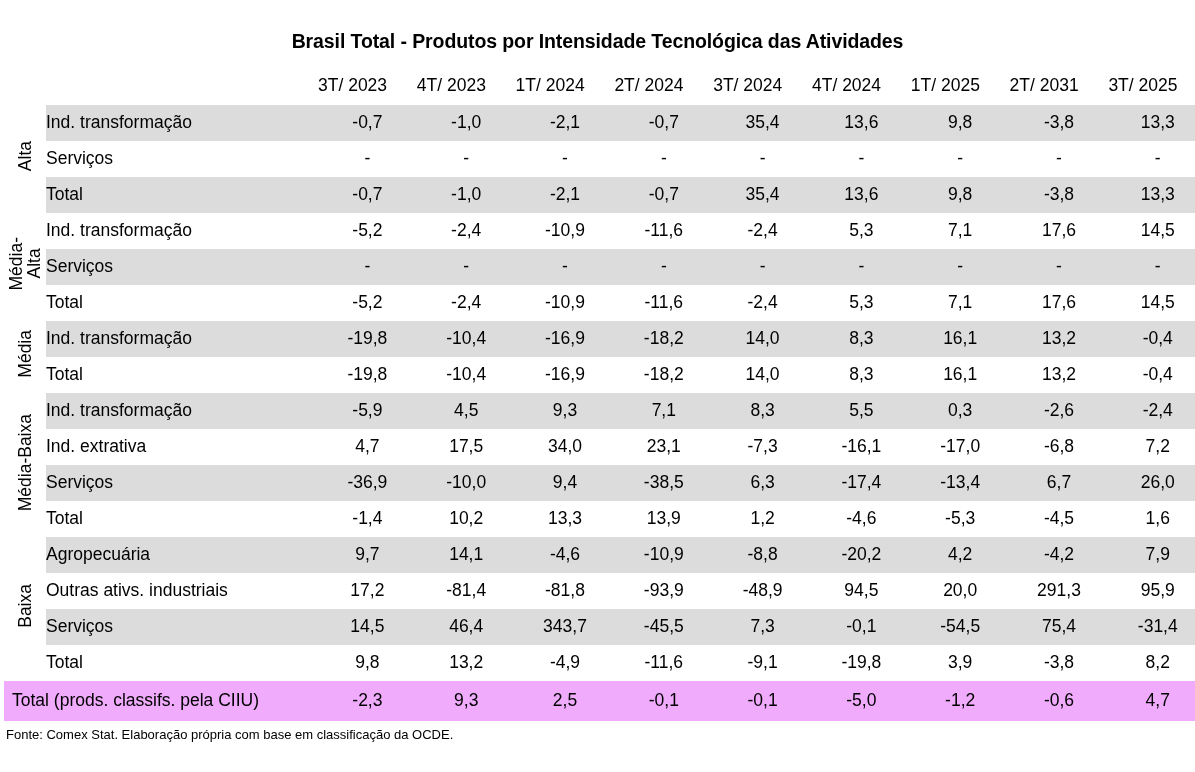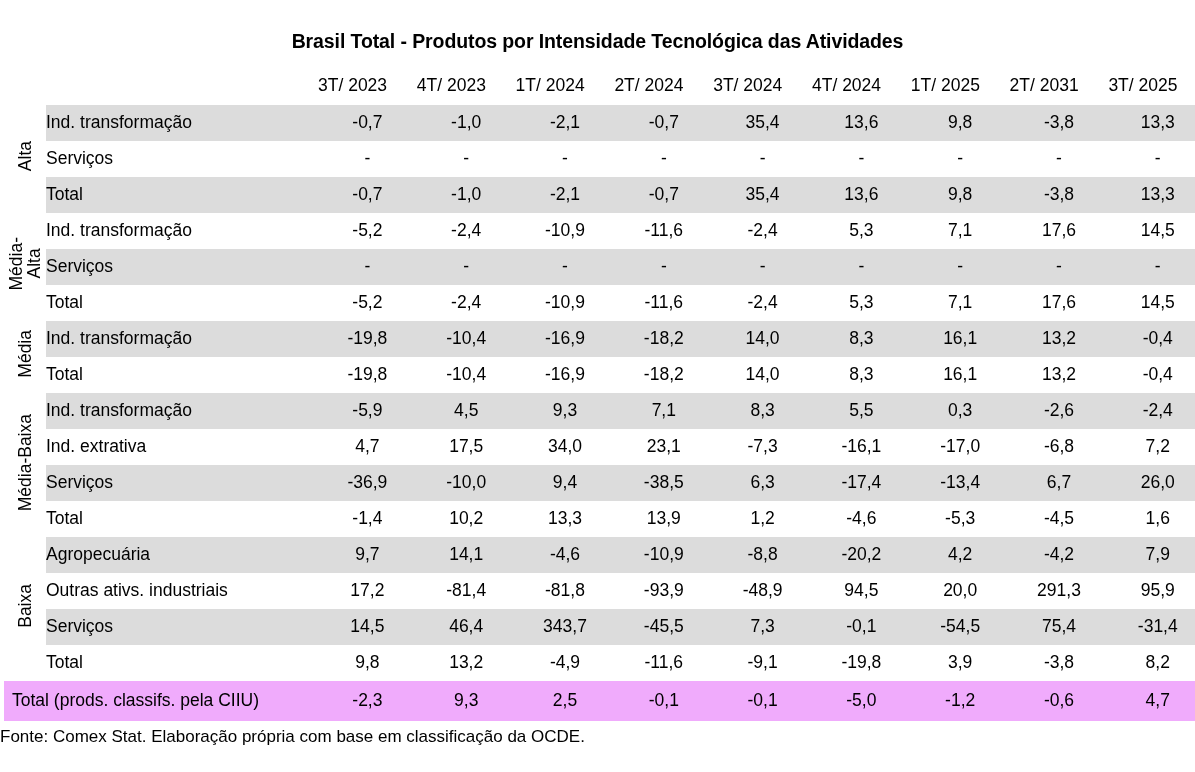--- a/index.html
+++ b/index.html
@@ -107,21 +107,22 @@
     border-bottom: 2.5px solid #000;
     height: 40px;
     background: #f0abfc;
   }
   .total-row .tl-label {
     text-align: left;
     padding-left: 8px;
     white-space: nowrap;
   }
   .footnote {
-    font-size: 17px;
+    font-size: 13px;
+    padding-left: 6px;
     padding-top: 6px;
   }
 </style>
 </head>
 <body>
 
 <div class="page">
 
   <div class="title-block">
     <div class="title-line">Brasil Total - Produtos por Intensidade Tecnológica das Atividades</div>

